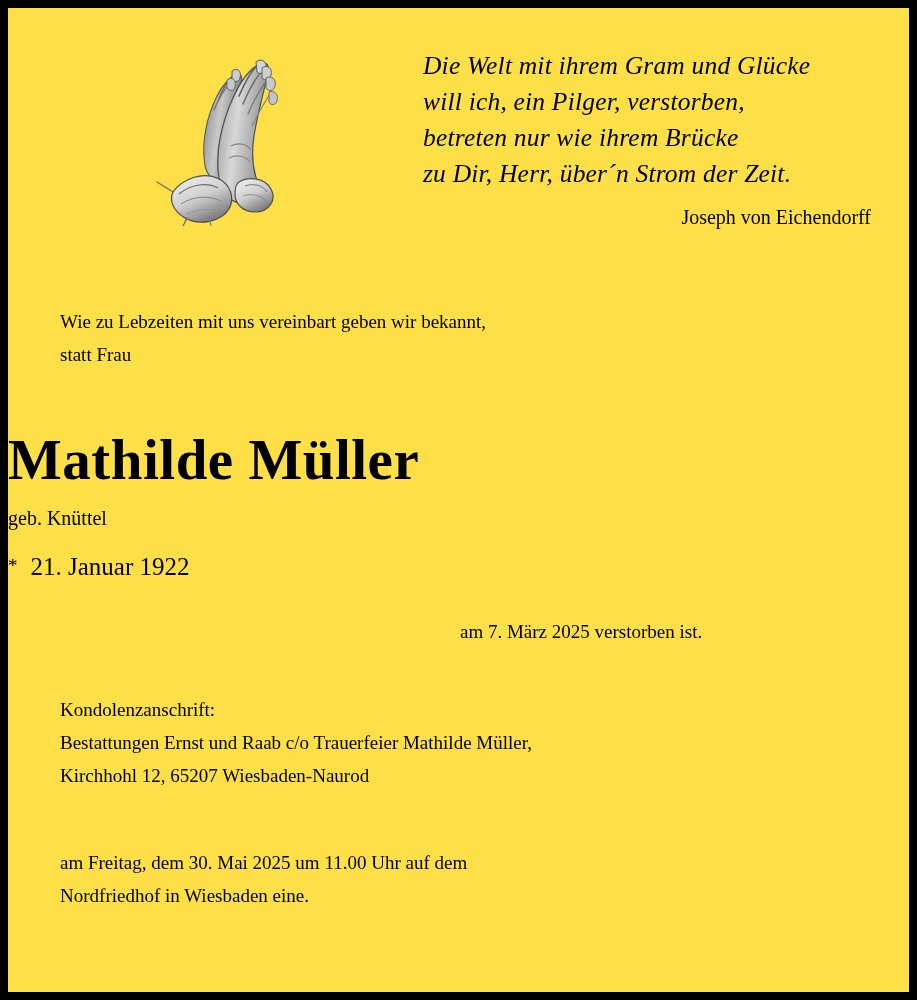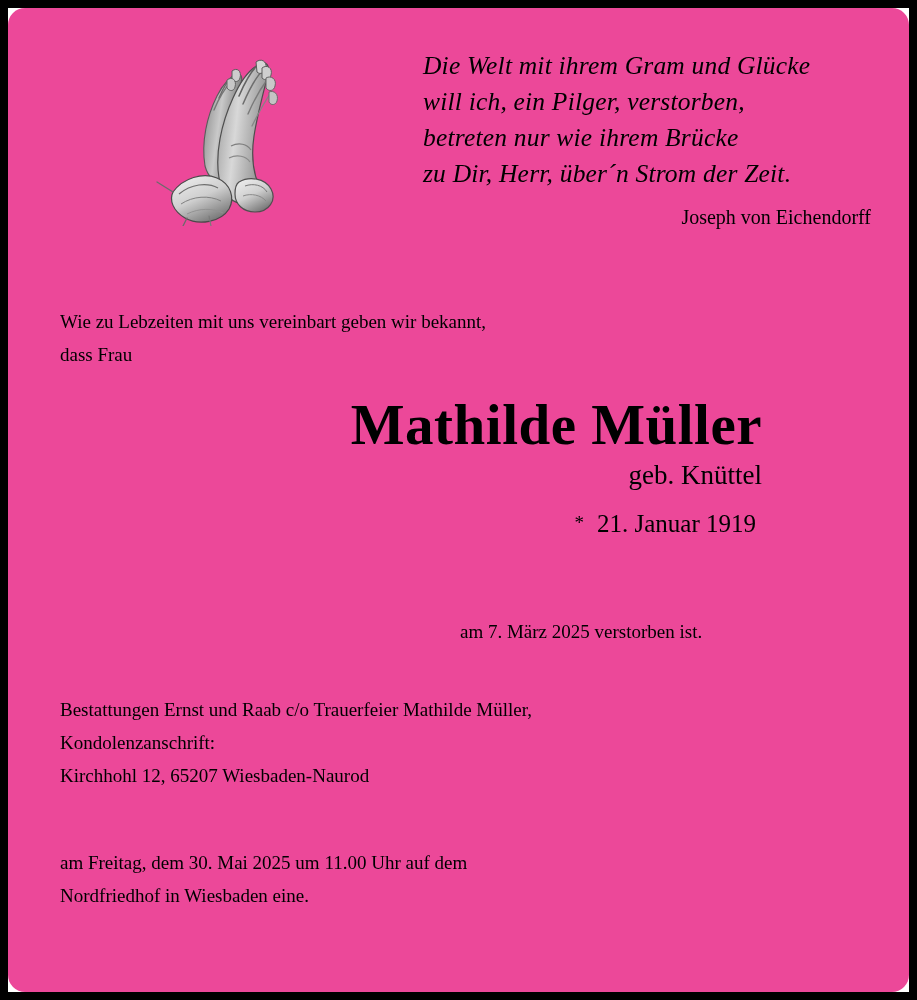--- a/index.html
+++ b/index.html
@@ -19,22 +19,21 @@
     height: 1000px;
     box-sizing: border-box;
     background: #ffffff;
     border: 8px solid #000000;
     overflow: hidden;
   }
 
   .inner {
     position: absolute;
     inset: 0;
-    background: #ec4899;
-    border-radius: 17px;
+    background: #fde047;
   }
 
   
   .top-zone {
     position: absolute;
     left: 0;
     top: 0;
     width: 901px;
     height: 262px;
   }
@@ -85,33 +84,33 @@
     line-height: 33px;
     white-space: nowrap;
   }
 
   #intro-block { top: 297px; }
 
   
   .name-block {
     position: absolute;
     left: 0;
-    top: 386px;
+    top: 421px;
     width: 754px;
-    text-align: right;
+    text-align: left;
   }
   .deceased-name {
     font-size: 57px;
     font-weight: bold;
     line-height: 62px;
     letter-spacing: 0.5px;
   }
   .maiden-name {
-    margin-top: 4px;
-    font-size: 27px;
+    margin-top: 12px;
+    font-size: 20px;
     line-height: 30px;
   }
   .birth-line {
     margin-top: 18px;
     font-size: 25px;
     line-height: 30px;
     padding-right: 6px;
   }
   .birth-star {
     font-size: 19px;
@@ -203,38 +202,38 @@
         <div class="poem-line">Die Welt mit ihrem Gram und Glücke</div>
         <div class="poem-line">will ich, ein Pilger, verstorben,</div>
         <div class="poem-line">betreten nur wie ihrem Brücke</div>
         <div class="poem-line">zu Dir, Herr, über´n Strom der Zeit.</div>
         <div class="poem-author">Joseph von Eichendorff</div>
       </div>
     </div>
 
     <div class="body-block" id="intro-block">
       <div class="line">Wie zu Lebzeiten mit uns vereinbart geben wir bekannt,</div>
-      <div class="line">dass Frau</div>
+      <div class="line">statt Frau</div>
     </div>
 
     <div class="name-block">
       <div class="deceased-name">Mathilde Müller</div>
       <div class="maiden-name">geb. Knüttel</div>
       <div class="birth-line">
-        <span class="birth-star">*</span><span>21. Januar 1919</span>
+        <span class="birth-star">*</span><span>21. Januar 1922</span>
       </div>
     </div>
 
     <div class="body-block" id="death-block">
       <div class="line">am 7. März 2025 verstorben ist.</div>
     </div>
 
     <div class="body-block" id="address-block">
+      <div class="line">Kondolenzanschrift:</div>
       <div class="line">Bestattungen Ernst und Raab c/o Trauerfeier Mathilde Müller,</div>
-      <div class="line">Kondolenzanschrift:</div>
       <div class="line">Kirchhohl 12, 65207 Wiesbaden-Naurod</div>
     </div>
 
     <div class="body-block" id="ceremony-block">
       <div class="line">am Freitag, dem 30. Mai 2025 um 11.00 Uhr auf dem</div>
       <div class="line">Nordfriedhof in Wiesbaden eine.</div>
     </div>
 
   </div>
 </div>

